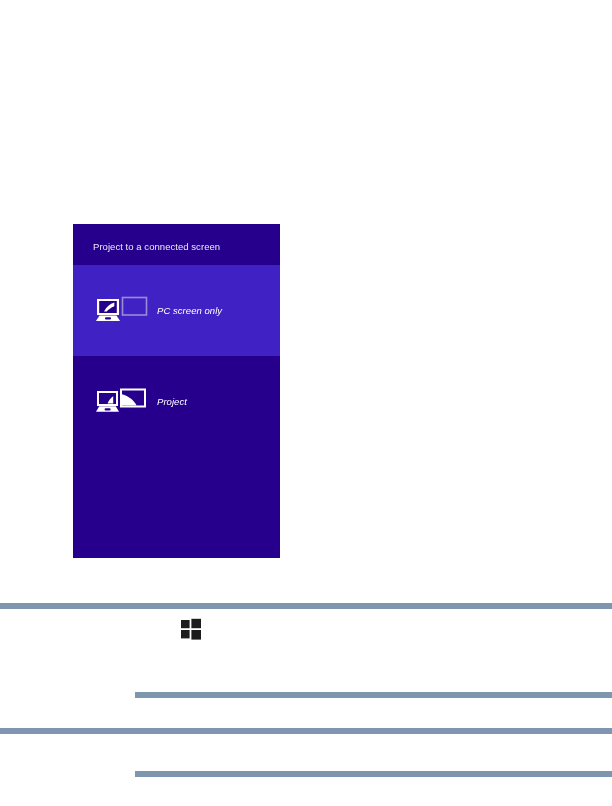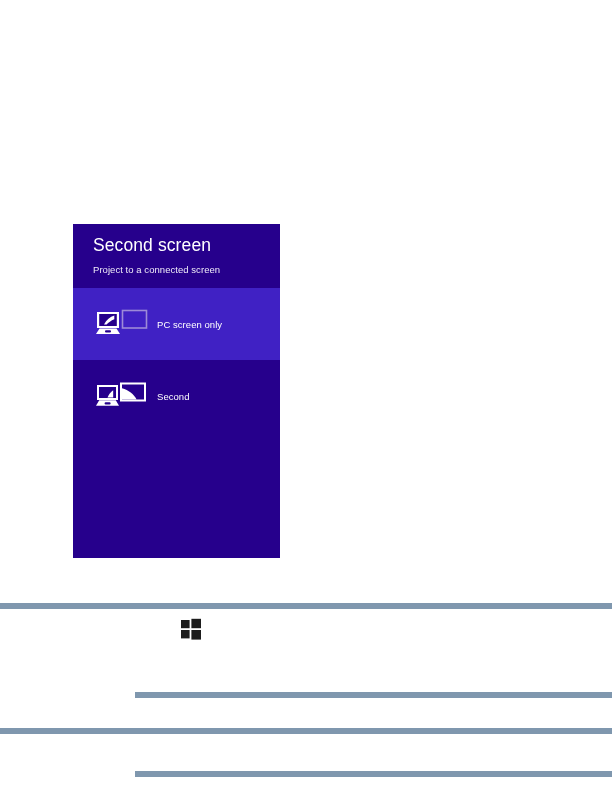--- a/index.html
+++ b/index.html
@@ -49,24 +49,25 @@
   }
 
   .options-list {
     margin-top: 5px;
   }
 
   .option-row {
     position: relative;
     display: flex;
     align-items: center;
-    height: 72px;
+    height: 91px;
     padding-left: 22px;
     box-sizing: border-box;
     background: #26008c;
+    font-style: italic;
   }
   .option-row.selected {
     background: #4021c4;
   }
   .option-row.separated {
     border-top: 2px solid #cfc8ee;
   }
 
   .option-icon {
     width: 54px;
@@ -122,21 +123,20 @@
     width: 22px;
     height: 22px;
   }
 </style>
 </head>
 <body>
 
 <div class="project-panel">
 
   <div class="panel-header">
-    <div class="panel-title">Second screen</div>
     <div class="panel-subtitle">Project to a connected screen</div>
   </div>
 
   <div class="options-list">
 
     <div class="option-row selected">
       <span class="option-icon">
         <svg viewBox="0 0 54 34" xmlns="http://www.w3.org/2000/svg">
 
           <rect x="2" y="5" width="22" height="16" fill="#ffffff"></rect>
@@ -160,21 +160,21 @@
           <rect x="4" y="8" width="17" height="11" fill="#26008c"></rect>
           <path d="M12.5 18.6 C13.6 15.5 15.6 13 18.2 11.2 L18.2 18.6 Z" fill="#ffffff"></path>
           <path d="M1 26.8 L4.2 21.3 L20.8 21.3 L24 26.8 Z" fill="#ffffff"></path>
           <rect x="9.6" y="23.2" width="6" height="2.2" rx="1" fill="#26008c"></rect>
 
           <rect x="25" y="3.5" width="26" height="19" fill="#ffffff"></rect>
           <rect x="27" y="5.5" width="22" height="15" fill="#26008c"></rect>
           <path d="M27 20.4 L27 9.2 C33.6 11 38.8 15.1 41.6 20.4 Z" fill="#ffffff"></path>
         </svg>
       </span>
-      <span class="option-label">Second</span>
+      <span class="option-label">Project</span>
     </div>
 
 
   </div>
 </div>
 
 <div class="rule rule-full rule-1"></div>
 <div class="rule rule-indent rule-2"></div>
 <div class="rule rule-full rule-3"></div>
 <div class="rule rule-indent rule-4"></div>

